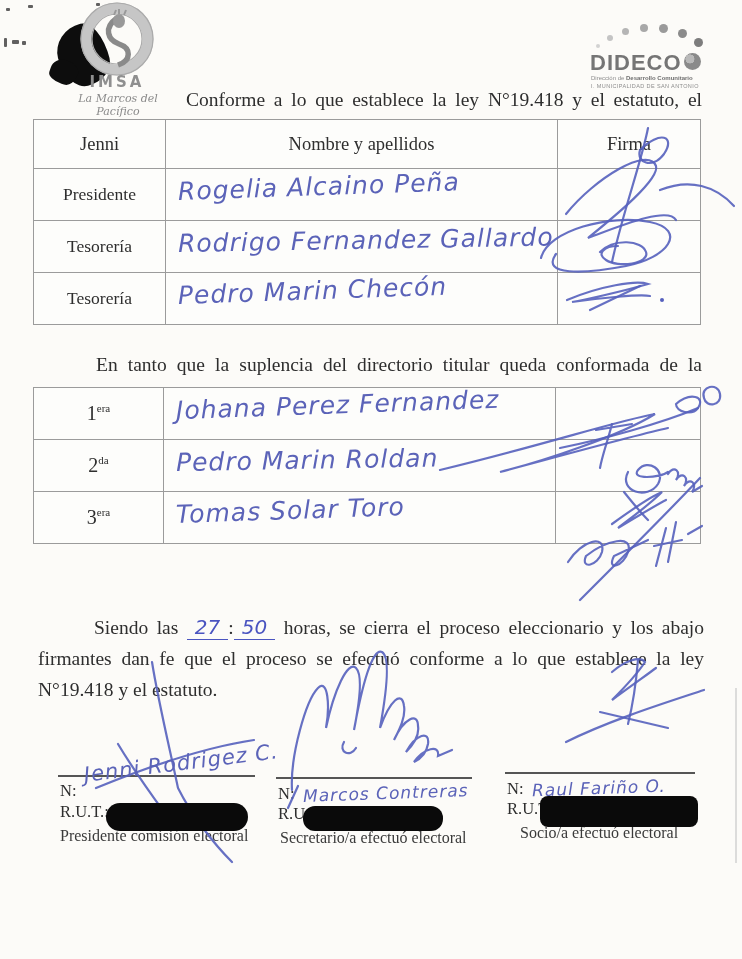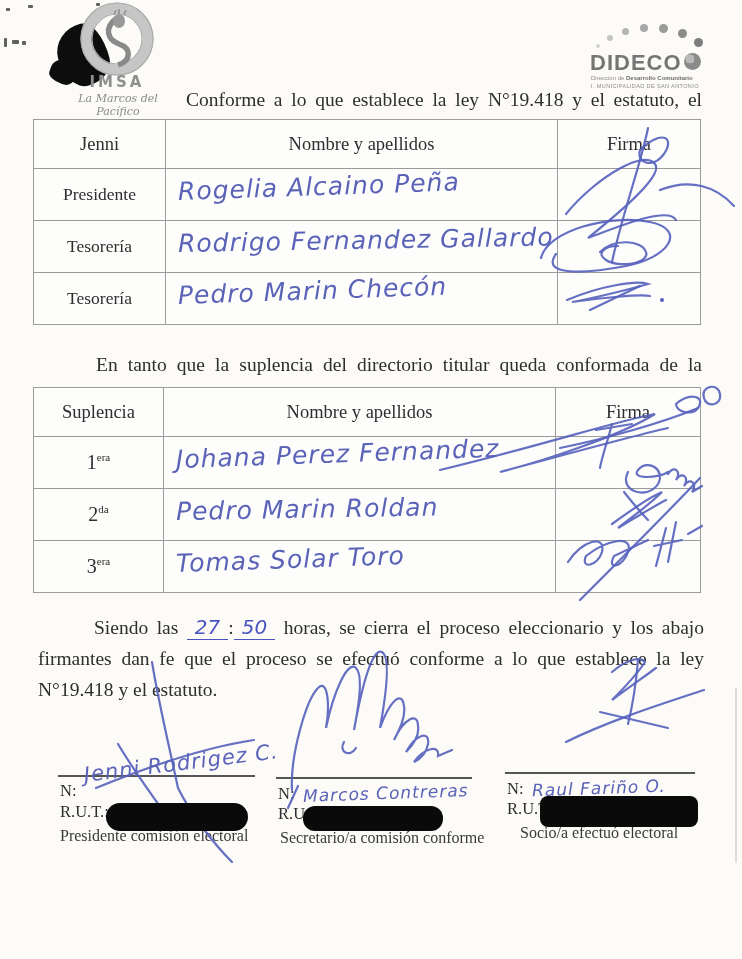--- a/index.html
+++ b/index.html
@@ -151,25 +151,20 @@
 
   <p class="para" id="p-suplencia">En tanto que la suplencia del directorio titular queda conformada de la siguiente manera.</p>
 
   <table class="doc-table" id="t-suplencia">
     <colgroup>
         <col style="width:130px">
         <col style="width:392px">
         <col style="width:145px">
       </colgroup>
     <tbody>
-        <tr>
-      <th>Suplencia</th>
-      <th>Nombre y apellidos</th>
-      <th>Firma</th>
-    </tr>
     <tr>
       <td style="font-size:20px;"><span>1</span><sup>era</sup></td>
       <td>
             <span class="hand-name">Johana Perez Fernandez</span>
           </td>
       <td></td>
     </tr>
     <tr>
       <td style="font-size:20px;margin-top:8px;"><span>2</span><sup>da</sup></td>
       <td>
@@ -200,21 +195,21 @@
     <div class="rutrow"><span>R.U.T.:</span></div>
     <div class="redaction" style="left:48px;top:28px;width:142px;height:28px;border-radius:14px;"></div>
     <div class="role" style="left:2px;">Presidente comisión electoral</div>
   </div>
 
   <div class="signer" style="left:276px;top:777px;">
     <div class="sig-line" style="width:196px;"></div>
     <div class="nrow"><span>N:</span><span class="hand-sign">Marcos Contreras</span></div>
     <div class="rutrow"><span>R.U.T.</span></div>
     <div class="redaction" style="left:27px;top:29px;width:140px;height:25px;border-radius:12px;"></div>
-    <div class="role" style="left:4px;">Secretario/a comisión conforme</div>
+    <div class="role" style="left:4px;">Secretario/a efectuó electoral</div>
   </div>
 
   <div class="signer" style="left:505px;top:772px;">
     <div class="sig-line" style="width:190px;"></div>
     <div class="nrow"><span>N:</span><span class="hand-sign">Raul Fariño O.</span></div>
     <div class="rutrow"><span>R.U.T.</span></div>
     <div class="redaction" style="left:35px;top:24px;width:158px;height:31px;border-radius:8px;"></div>
     <div class="role" style="left:15px;">Socio/a efectuó electoral</div>
   </div>
 

